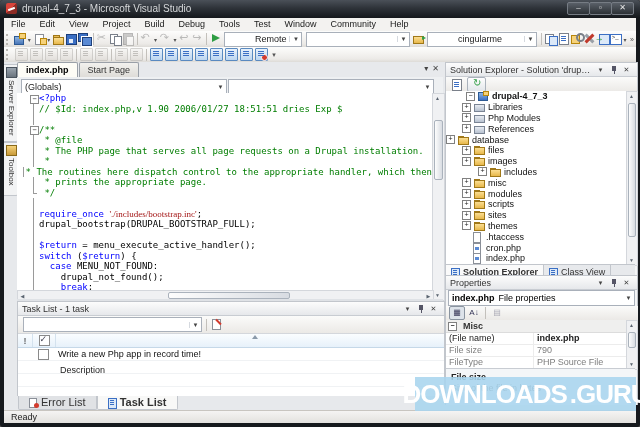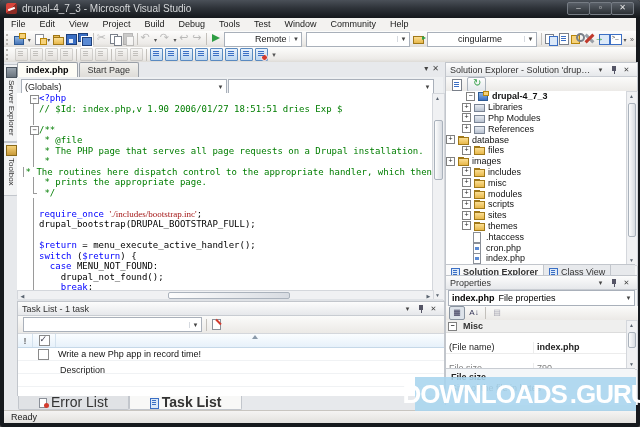--- a/index.html
+++ b/index.html
@@ -120,21 +120,21 @@
   #taskbody{background:#fff;height:52px;font-size:9px;color:#111;}
   .taskrow{display:flex;height:12px;align-items:center;border-bottom:1px solid #f0f2f4;}
   .cb{width:9px;height:9px;border:1px solid #8a8a8a;background:#fff;position:relative;}
   .cb.checked::after{content:"\2713";position:absolute;left:0;top:-2px;font-size:9px;color:#445;}
   .sortup{width:0;height:0;border-left:3px solid transparent;border-right:3px solid transparent;border-bottom:4px solid #8a9aaa;position:absolute;top:1px;left:55%;}
   
   .mi-newtask::before{content:"";position:absolute;left:2px;top:1px;width:7px;height:9px;background:#fff;border:1px solid #8a8f98;}
   .mi-newtask::after{content:"";position:absolute;left:5px;top:3px;width:7px;height:2px;background:#d23b2e;transform:rotate(45deg);}
   
   #bottomtabs{left:4px;top:396px;width:439px;height:14px;background:#e7e9ec;display:flex;align-items:flex-start;padding-left:14px;}
-  .btab{height:13px;line-height:13px;padding:0 20px;font-size:14px;color:#333;display:flex;align-items:center;gap:3px;border:1px solid #c2c6cc;border-top:none;background:#e0e2e5;border-radius:0 0 2px 2px;}
+  .btab{height:13px;line-height:13px;padding:0 10px;font-size:11px;color:#333;display:flex;align-items:center;gap:3px;border:1px solid #c2c6cc;border-top:none;background:#e0e2e5;border-radius:0 0 2px 2px;}
   .btab.active{background:#f8f8f7;font-weight:bold;}
   .bi{width:9px;height:9px;position:relative;}
   .bi-err::before{content:"";position:absolute;left:0;top:0;width:6px;height:8px;background:#fff;border:1px solid #8a8f98;}
   .bi-err::after{content:"";position:absolute;right:-1px;bottom:-1px;width:5px;height:5px;background:#d23b2e;border-radius:50%;}
   .bi-task::before{content:"";position:absolute;left:0;top:0;width:7px;height:9px;background:#dce9f8;border:1px solid #3b6fc4;}
   .bi-task::after{content:"";position:absolute;left:2px;top:2px;width:4px;height:1px;background:#3b6fc4;box-shadow:0 2px 0 #3b6fc4,0 4px 0 #3b6fc4;}
   #statusbar{left:4px;top:410px;width:632px;height:13px;background:linear-gradient(#f5f4f3,#e3e1de);border-top:1px solid #c8c5c0;font-size:9px;color:#222;line-height:13px;padding-left:7px;box-sizing:border-box;}
   
   #solexp{left:441px;top:0;width:191px;height:217px;background:#f4f5f6;border:1px solid #c2c6cc;}
   #setb{height:15px;display:flex;align-items:center;gap:3px;border-bottom:1px solid #d4d7dc;background:linear-gradient(#fbfbfa,#ebe9e6);padding-left:3px;}
@@ -158,21 +158,21 @@
   .setab.active{background:#fafafa;font-weight:bold;}
   
   #propspanel{left:441px;top:219px;width:191px;height:129px;background:#f4f5f6;border:1px solid #c2c6cc;border-bottom:none;}
   #objcombo{position:absolute;left:2px;top:14px;width:185px;height:14px;background:#fff;border:1px solid #a9b0ba;font-size:9px;display:flex;align-items:center;}
   #objcombo .obj{font-weight:bold;padding-left:3px;}
   #objcombo .suf{padding-left:4px;flex:1;}
   #propstb{position:absolute;left:0;top:30px;width:189px;height:14px;display:flex;align-items:center;gap:2px;border-bottom:1px solid #d4d7dc;background:linear-gradient(#fbfbfa,#ebe9e6);padding-left:3px;}
   .ptbtn{width:14px;height:12px;position:relative;font-size:8px;text-align:center;line-height:12px;color:#335;}
   .ptbtn.pressed{border:1px solid #8a94a0;background:#dde3ea;border-radius:2px;}
   #propsgrid{position:absolute;left:0;top:44px;width:180px;height:48px;background:#fff;font-size:9px;overflow:hidden;}
-  .prow{display:flex;height:11px;line-height:11px;border-bottom:1px solid #ececec;margin-top:9px;}
+  .prow{display:flex;height:11px;line-height:11px;border-bottom:1px solid #ececec;}
   .prow .pname{width:84px;padding-left:3px;border-right:1px solid #ececec;color:#222;overflow:hidden;white-space:nowrap;}
   .prow .pval{flex:1;padding-left:3px;color:#222;overflow:hidden;white-space:nowrap;}
   .prow.readonly .pname,.prow.readonly .pval{color:#7e7e7e;}
   .prow.selected .pval{font-weight:bold;}
   .pcat{display:flex;align-items:center;height:12px;background:#efefee;border-bottom:1px solid #dcdcdc;font-weight:bold;font-size:9px;color:#333;gap:3px;padding-left:2px;}
   #propsscroll{left:180px;top:44px;width:10px;height:48px;}
   #propdesc{position:absolute;left:0;top:92px;width:189px;height:37px;background:#f4f6f8;border-top:1px solid #c8ccd2;font-size:9px;padding:3px 5px;box-sizing:border-box;}
   #propdesc .dtitle{font-weight:bold;color:#222;}
   #propdesc .dtext{color:#666;margin-top:1px;}
   
@@ -549,26 +549,26 @@
         <div class="trow" style="">
           <span class="xb">+</span>
           <span class="ti ti-folder"></span>
           <span>database</span>
         </div>
         <div class="trow" style="padding-left: 16px;">
           <span class="xb">+</span>
           <span class="ti ti-folder"></span>
           <span>files</span>
         </div>
-        <div class="trow" style="padding-left: 0;">
+        <div class="trow" style="padding-left: 16px;">
           <span class="xb">+</span>
           <span class="ti ti-folder"></span>
           <span>images</span>
         </div>
-        <div class="trow" style="padding-left: 16px;">
+        <div class="trow" style="padding-left: 32px;">
           <span class="xb">+</span>
           <span class="ti ti-folder"></span>
           <span>includes</span>
         </div>
         <div class="trow" style="padding-left: 16px;">
           <span class="xb">+</span>
           <span class="ti ti-folder"></span>
           <span>misc</span>
         </div>
         <div class="trow" style="padding-left: 16px;">

